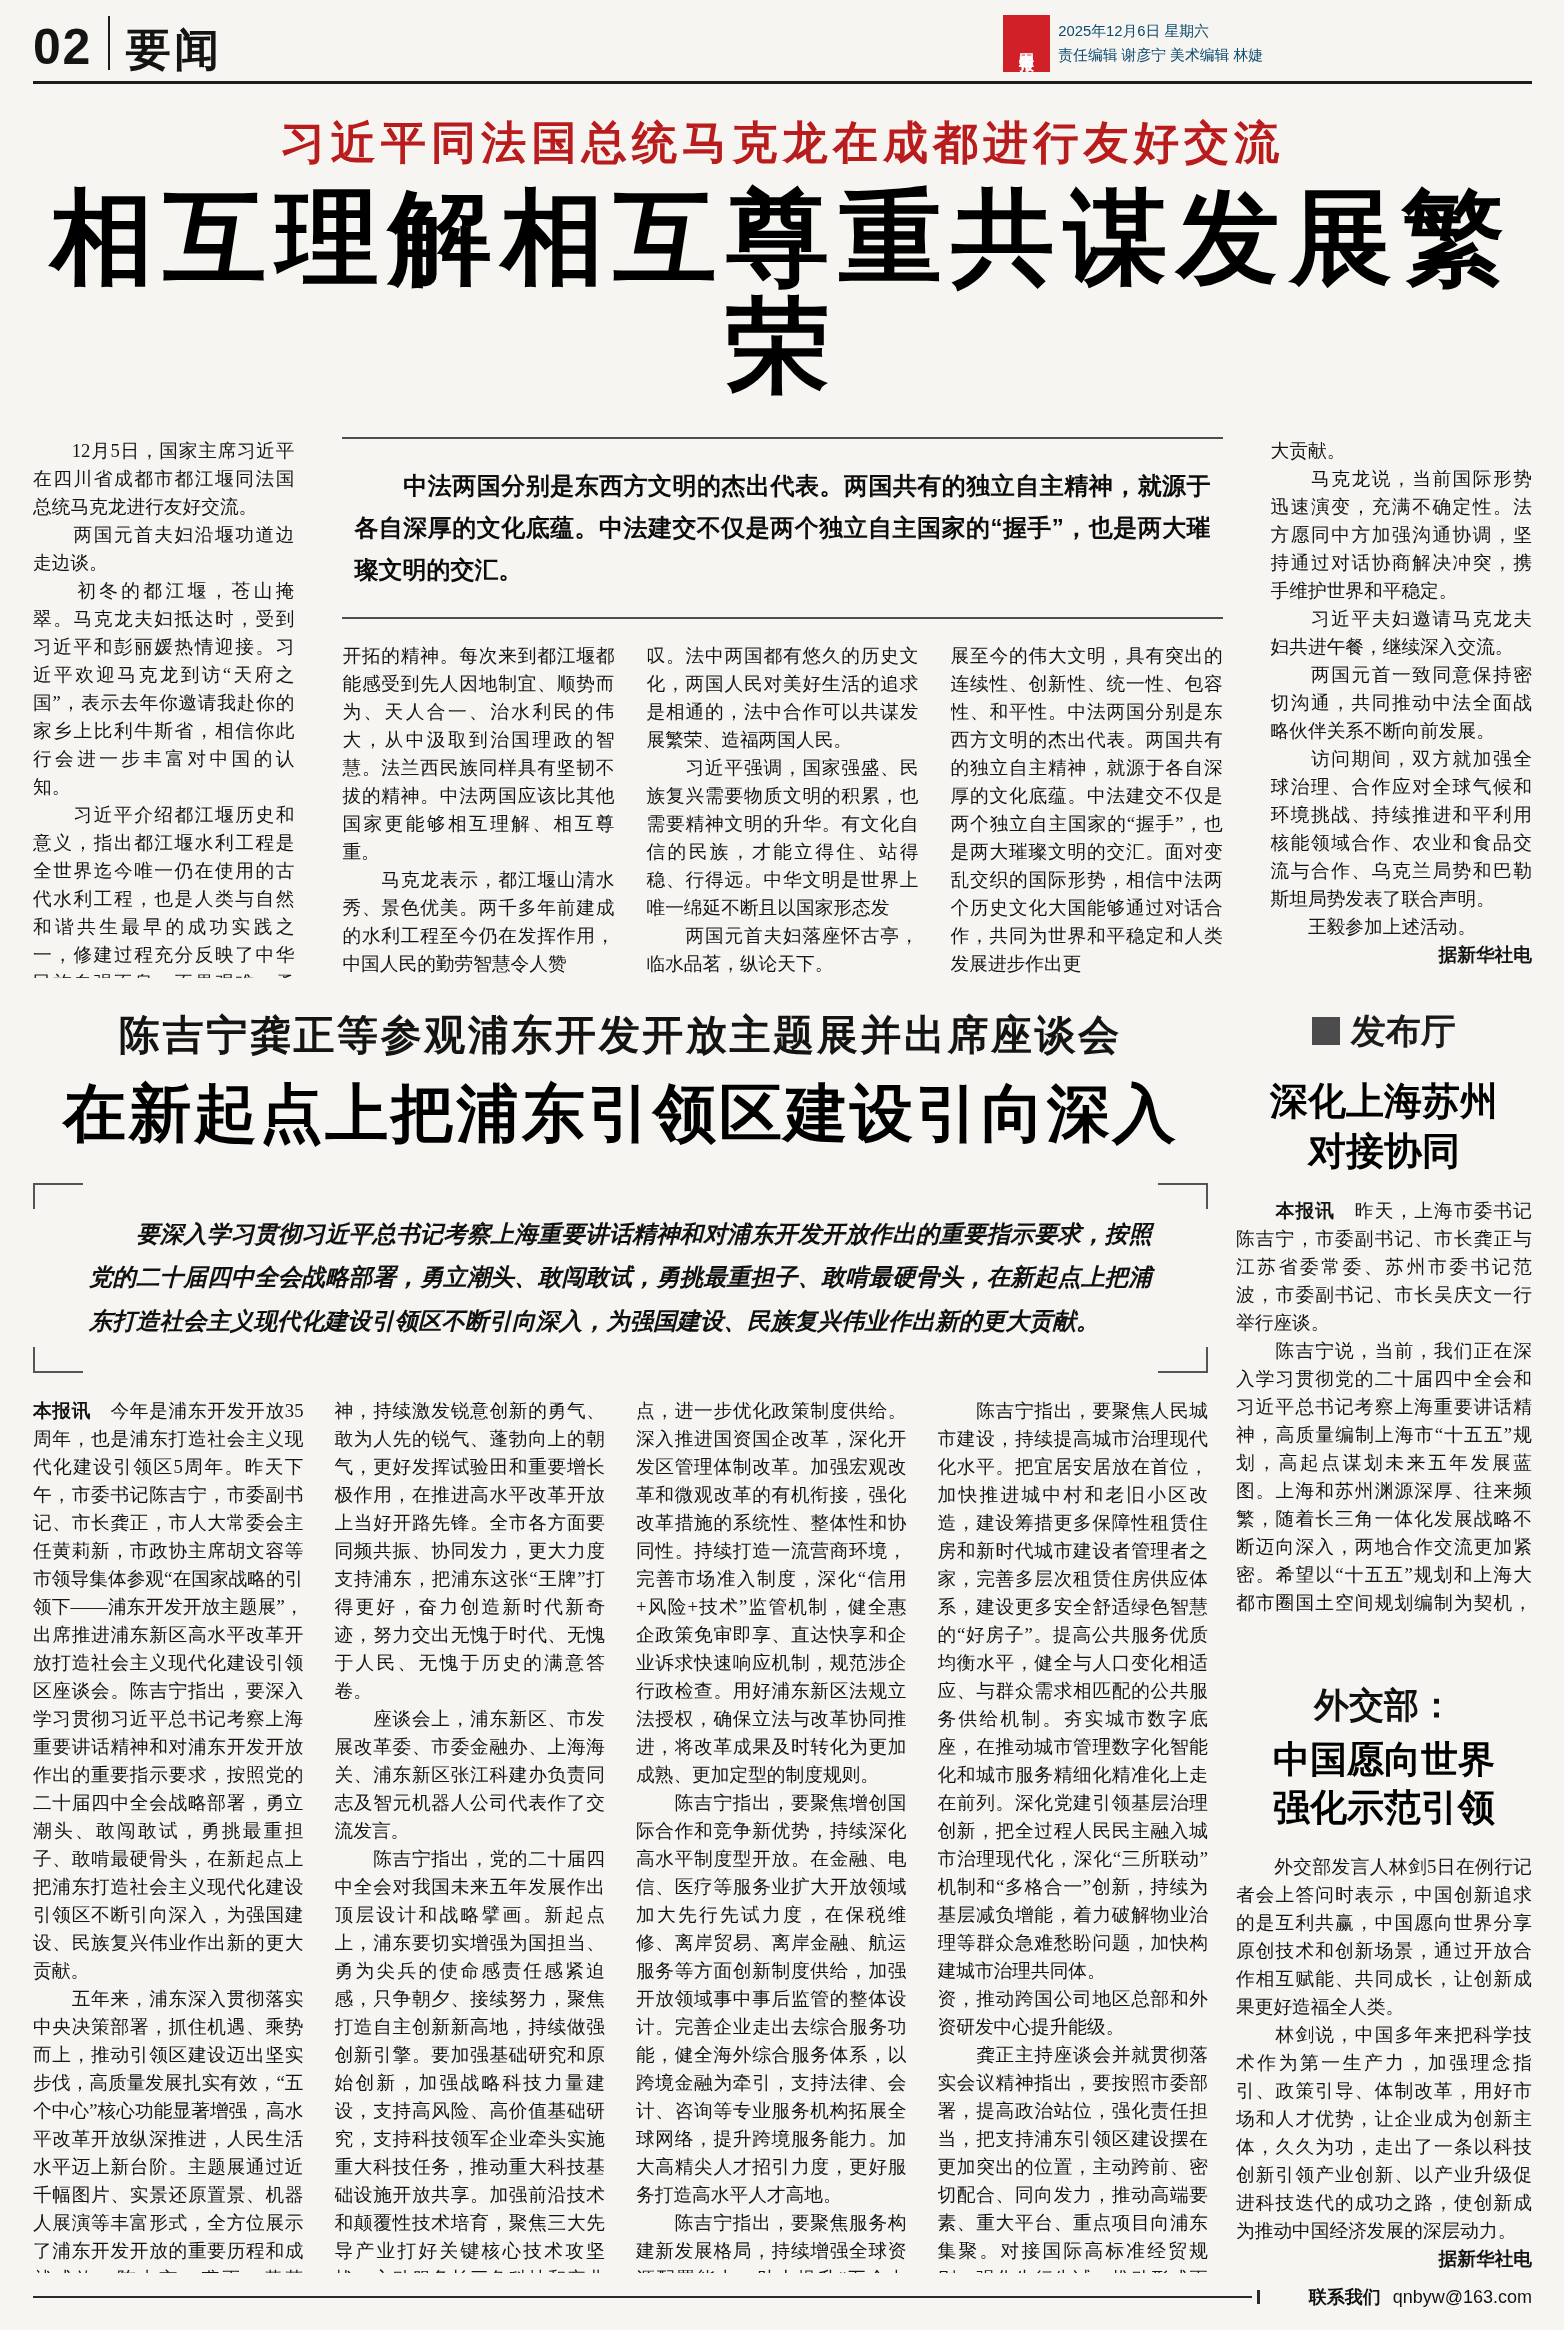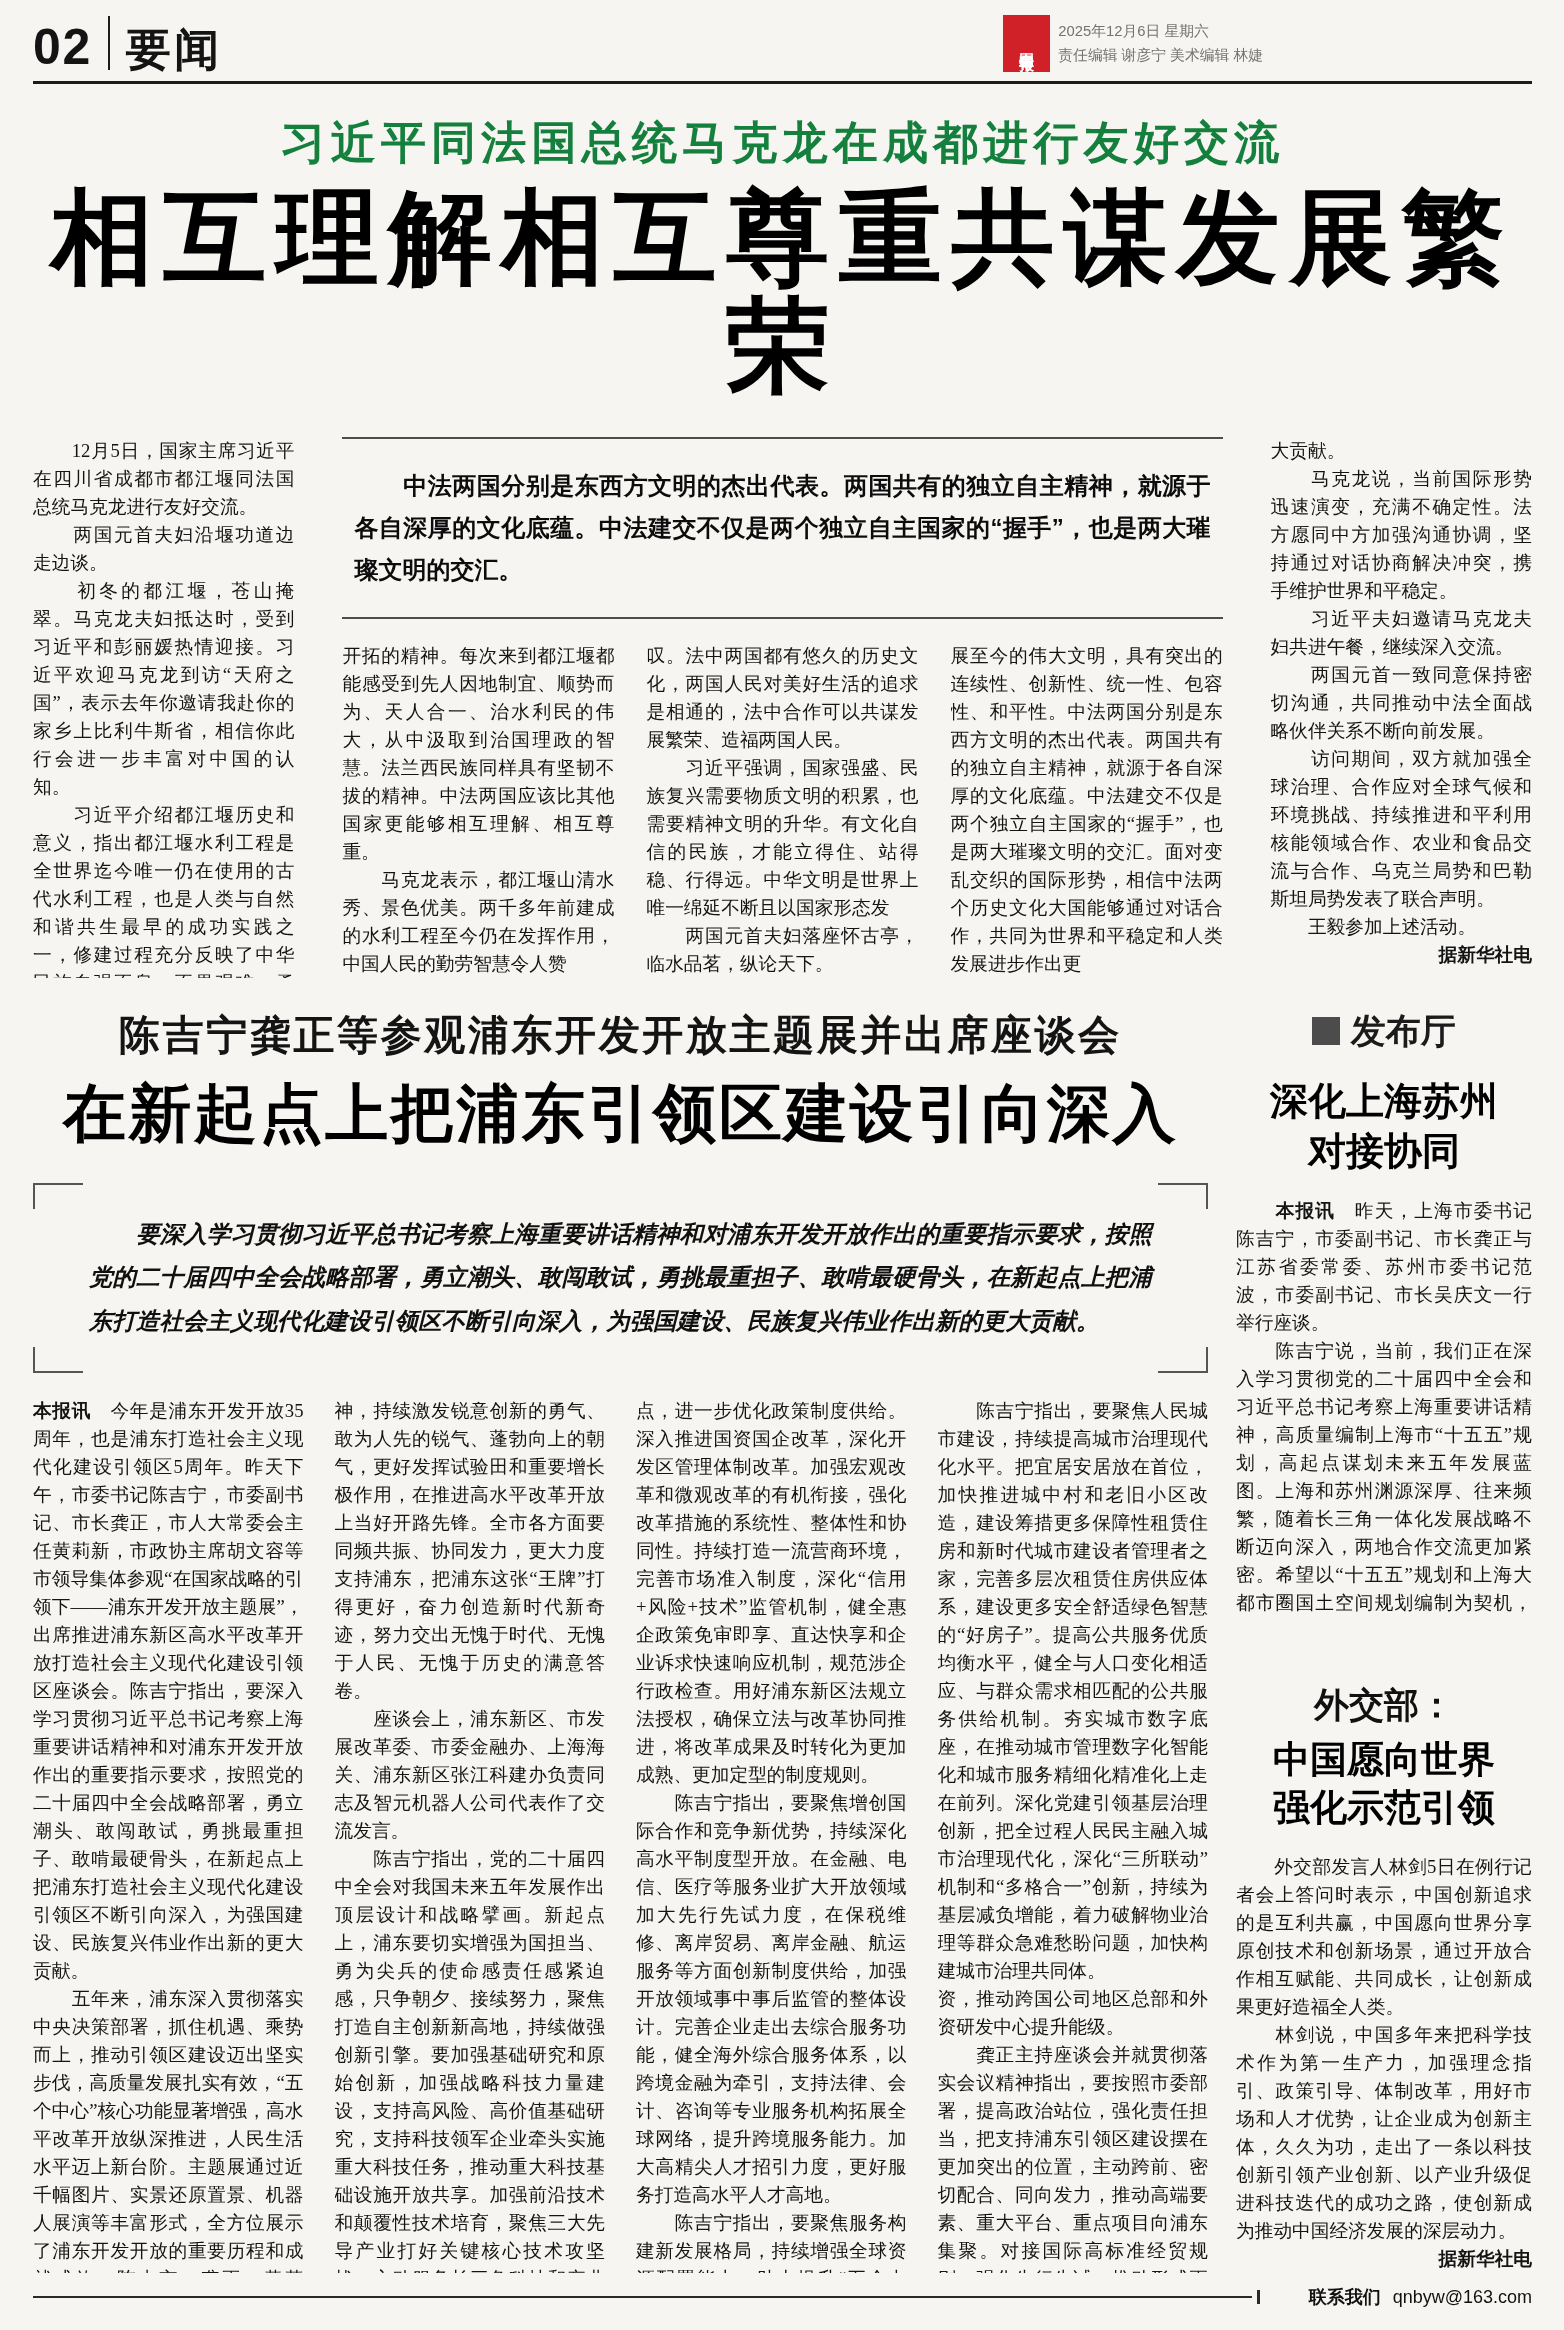--- a/index.html
+++ b/index.html
@@ -16,24 +16,24 @@
   .page-no { font-family:"Liberation Sans","DejaVu Sans",sans-serif; font-weight:900; font-size:50px; line-height:1; letter-spacing:1.7px; }
   .mast-div { width:2.6px; height:54px; background:#1c1c1c; margin:0 15.6px 1.7px 15.6px; }
   .section-name { font-family:"Liberation Sans","DejaVu Sans",sans-serif; font-weight:900; font-size:45px; line-height:1; letter-spacing:3.5px; }
   .mast-right { margin-left:auto; display:flex; align-items:center; gap:8.7px; margin-right:269px; }
   .paper-logo {
     width:47px; height:57px; background:#cf2127; color:#fff;
     display:flex; align-items:center; justify-content:center;
     writing-mode:vertical-rl; font-size:14.8px; font-weight:700; letter-spacing:0.9px;
     font-family:"Liberation Serif","DejaVu Serif",serif;
   }
-  .mast-meta { font-size:14.8px; line-height:1.6; color:#737373; font-family:"Liberation Sans","DejaVu Sans",sans-serif; }
+  .mast-meta { font-size:14.8px; line-height:1.6; color:#0c4a6e; font-family:"Liberation Sans","DejaVu Sans",sans-serif; }
   
   .a1 { margin-top:29.6px; }
-  .a1-kicker { text-align:center; font-family:"Liberation Sans","DejaVu Sans",sans-serif; font-weight:600; font-size:45px; letter-spacing:5.2px; color:#15803d; }
+  .a1-kicker { text-align:center; font-family:"Liberation Sans","DejaVu Sans",sans-serif; font-weight:600; font-size:45px; letter-spacing:5.2px; color:#b91c1c; }
   .a1-headline { text-align:center; font-family:"Liberation Sans","DejaVu Sans",sans-serif; font-weight:900; font-size:103px; line-height:1.05; letter-spacing:9.6px; margin-top:10.4px; color:#000; }
   .a1-body { margin-top:37px; display:grid; grid-template-columns:repeat(5,1fr); column-gap:48px; height:541px; overflow:hidden; }
   .col { overflow:hidden; font-size:18.7px; line-height:28px; text-align:justify; }
   .para { text-align:justify; margin:0; }
   .a1-mid { grid-column:2 / 5; display:flex; flex-direction:column; }
   .quote-box {
     border-top:2.6px solid #4d4d4d; border-bottom:2.6px solid #4d4d4d;
     padding:26px 12px 26px 12px;
     font-family:"Liberation Sans","DejaVu Sans",sans-serif;
     font-weight:700; font-size:24px; line-height:1.75; text-align:justify; color:#0c0c0c;

